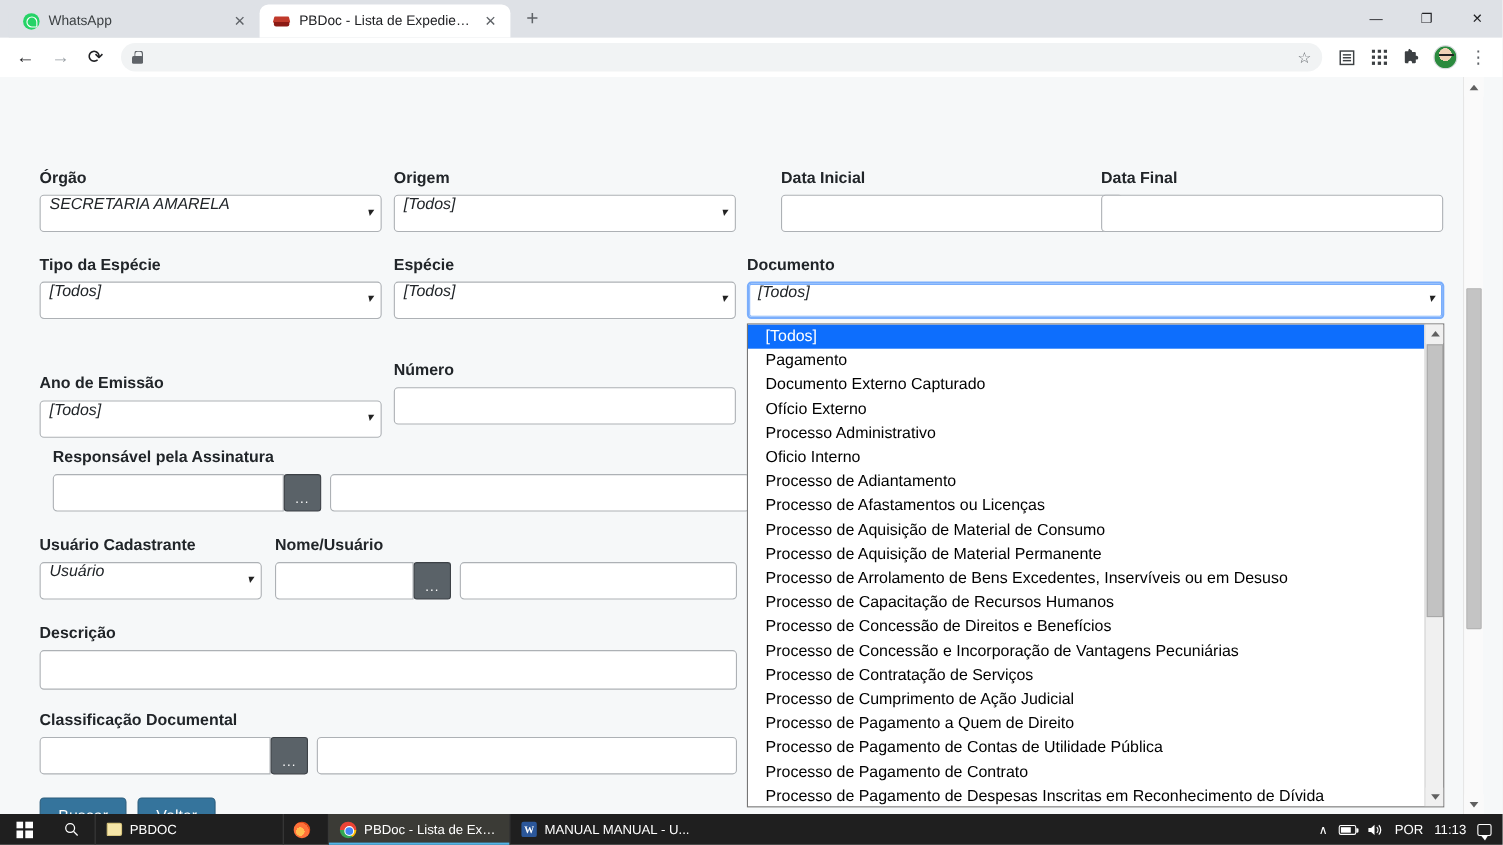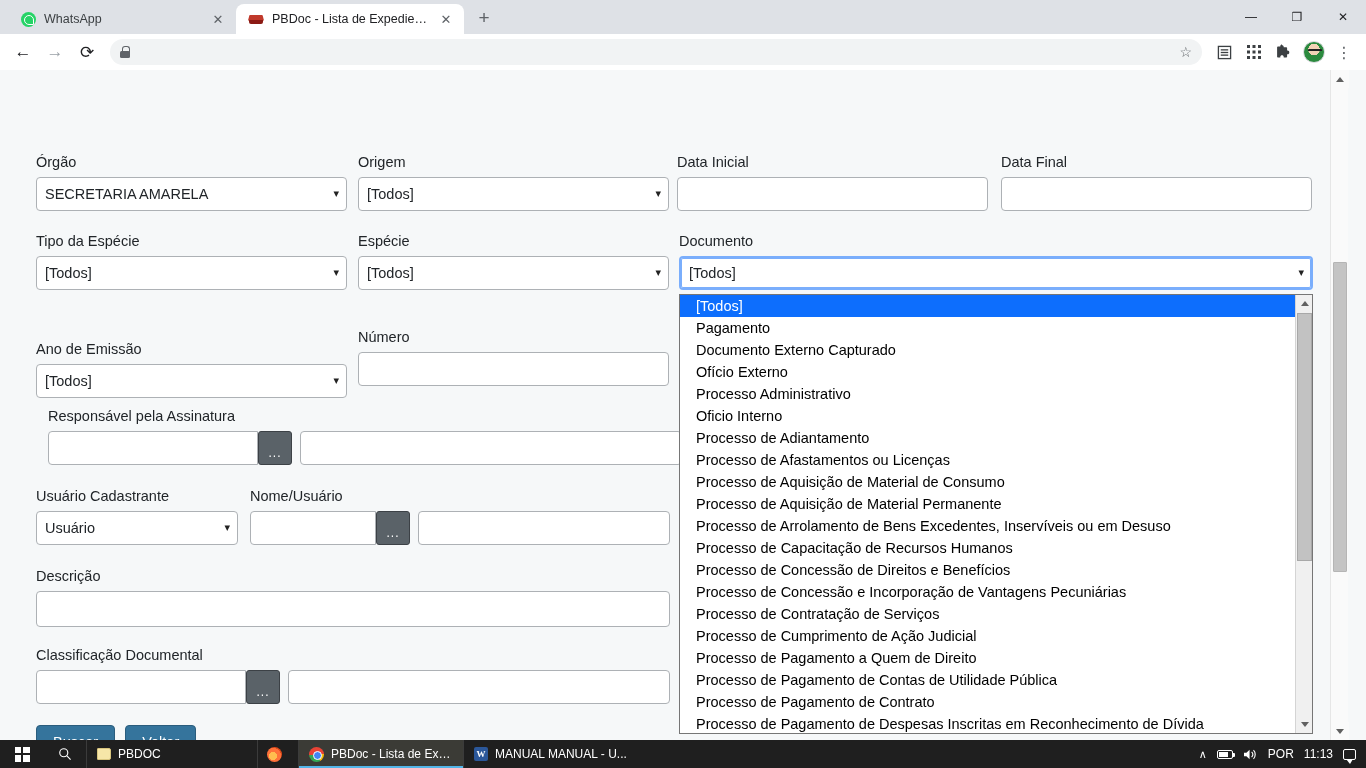--- a/index.html
+++ b/index.html
@@ -121,29 +121,29 @@
     background: #f6f8f9; overflow: hidden;
   }
   .page {
     position: absolute; left: 0; top: 0; width: 1348px; height: 670px;
     padding: 0; background: #f6f8f9;
   }
 
   .form { position: relative; }
   .field-label {
     font-size: 14.5px; color: #212529; line-height: 1.2; margin-bottom: 6px;
-    font-weight: 400;
+    font-weight: 700;
   }
 
   .ctl {
     height: 34px; width: 100%; background: #ffffff;
     border: 1px solid #adb1b5; border-radius: 4px;
-    font-size: 14.5px; color: #212529; padding: 12px 8px;
+    font-size: 14.5px; color: #212529; padding: 0 8px;
     font-family: "Liberation Sans", sans-serif;
-    display: flex; align-items: center;
+    display: flex; align-items: flex-start; font-style: italic;
   }
   .sel { position: relative; padding-right: 26px; }
   .caret-glyph {
     position: absolute; right: 7px; top: 50%; transform: translateY(-55%);
     font-size: 11px; color: #222; line-height: 1;
   }
   .ctl.focused { border: 2px solid #7aaefc; box-shadow: 0 0 0 1px #7aaefc inset; }
 
   
   .abs { position: absolute; }
@@ -381,21 +381,21 @@
         </div>
 
         <div class="abs" style="left:358px; top:84px; width:311px;">
           <div class="field-label">Origem</div>
           <div class="ctl sel">
             <span>[Todos]</span>
             <span class="caret-glyph">▾</span>
           </div>
         </div>
 
-        <div class="abs" style="left:677px; top:84px; width:311px;">
+        <div class="abs" style="left:710px; top:84px; width:311px;">
           <div class="field-label">Data Inicial</div>
           <div class="ctl">
             <span></span>
           </div>
         </div>
 
         <div class="abs" style="left:1001px; top:84px; width:311px;">
           <div class="field-label">Data Final</div>
           <div class="ctl">
             <span></span>

